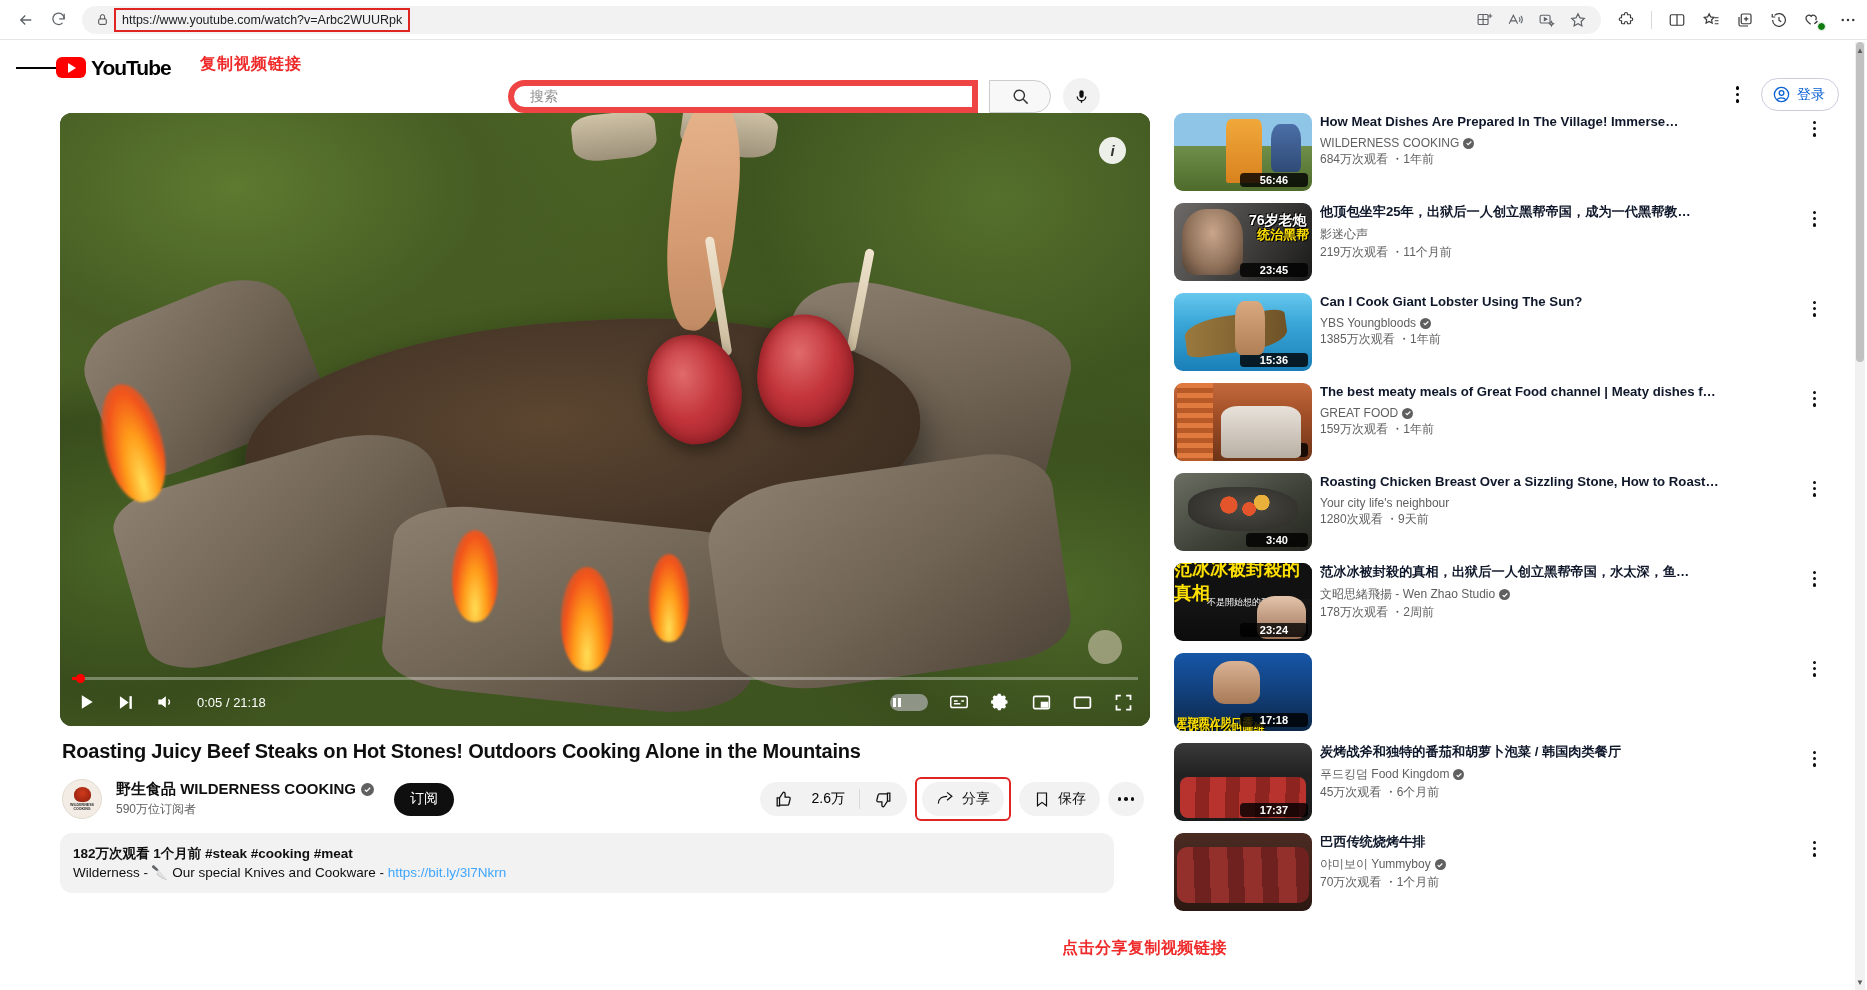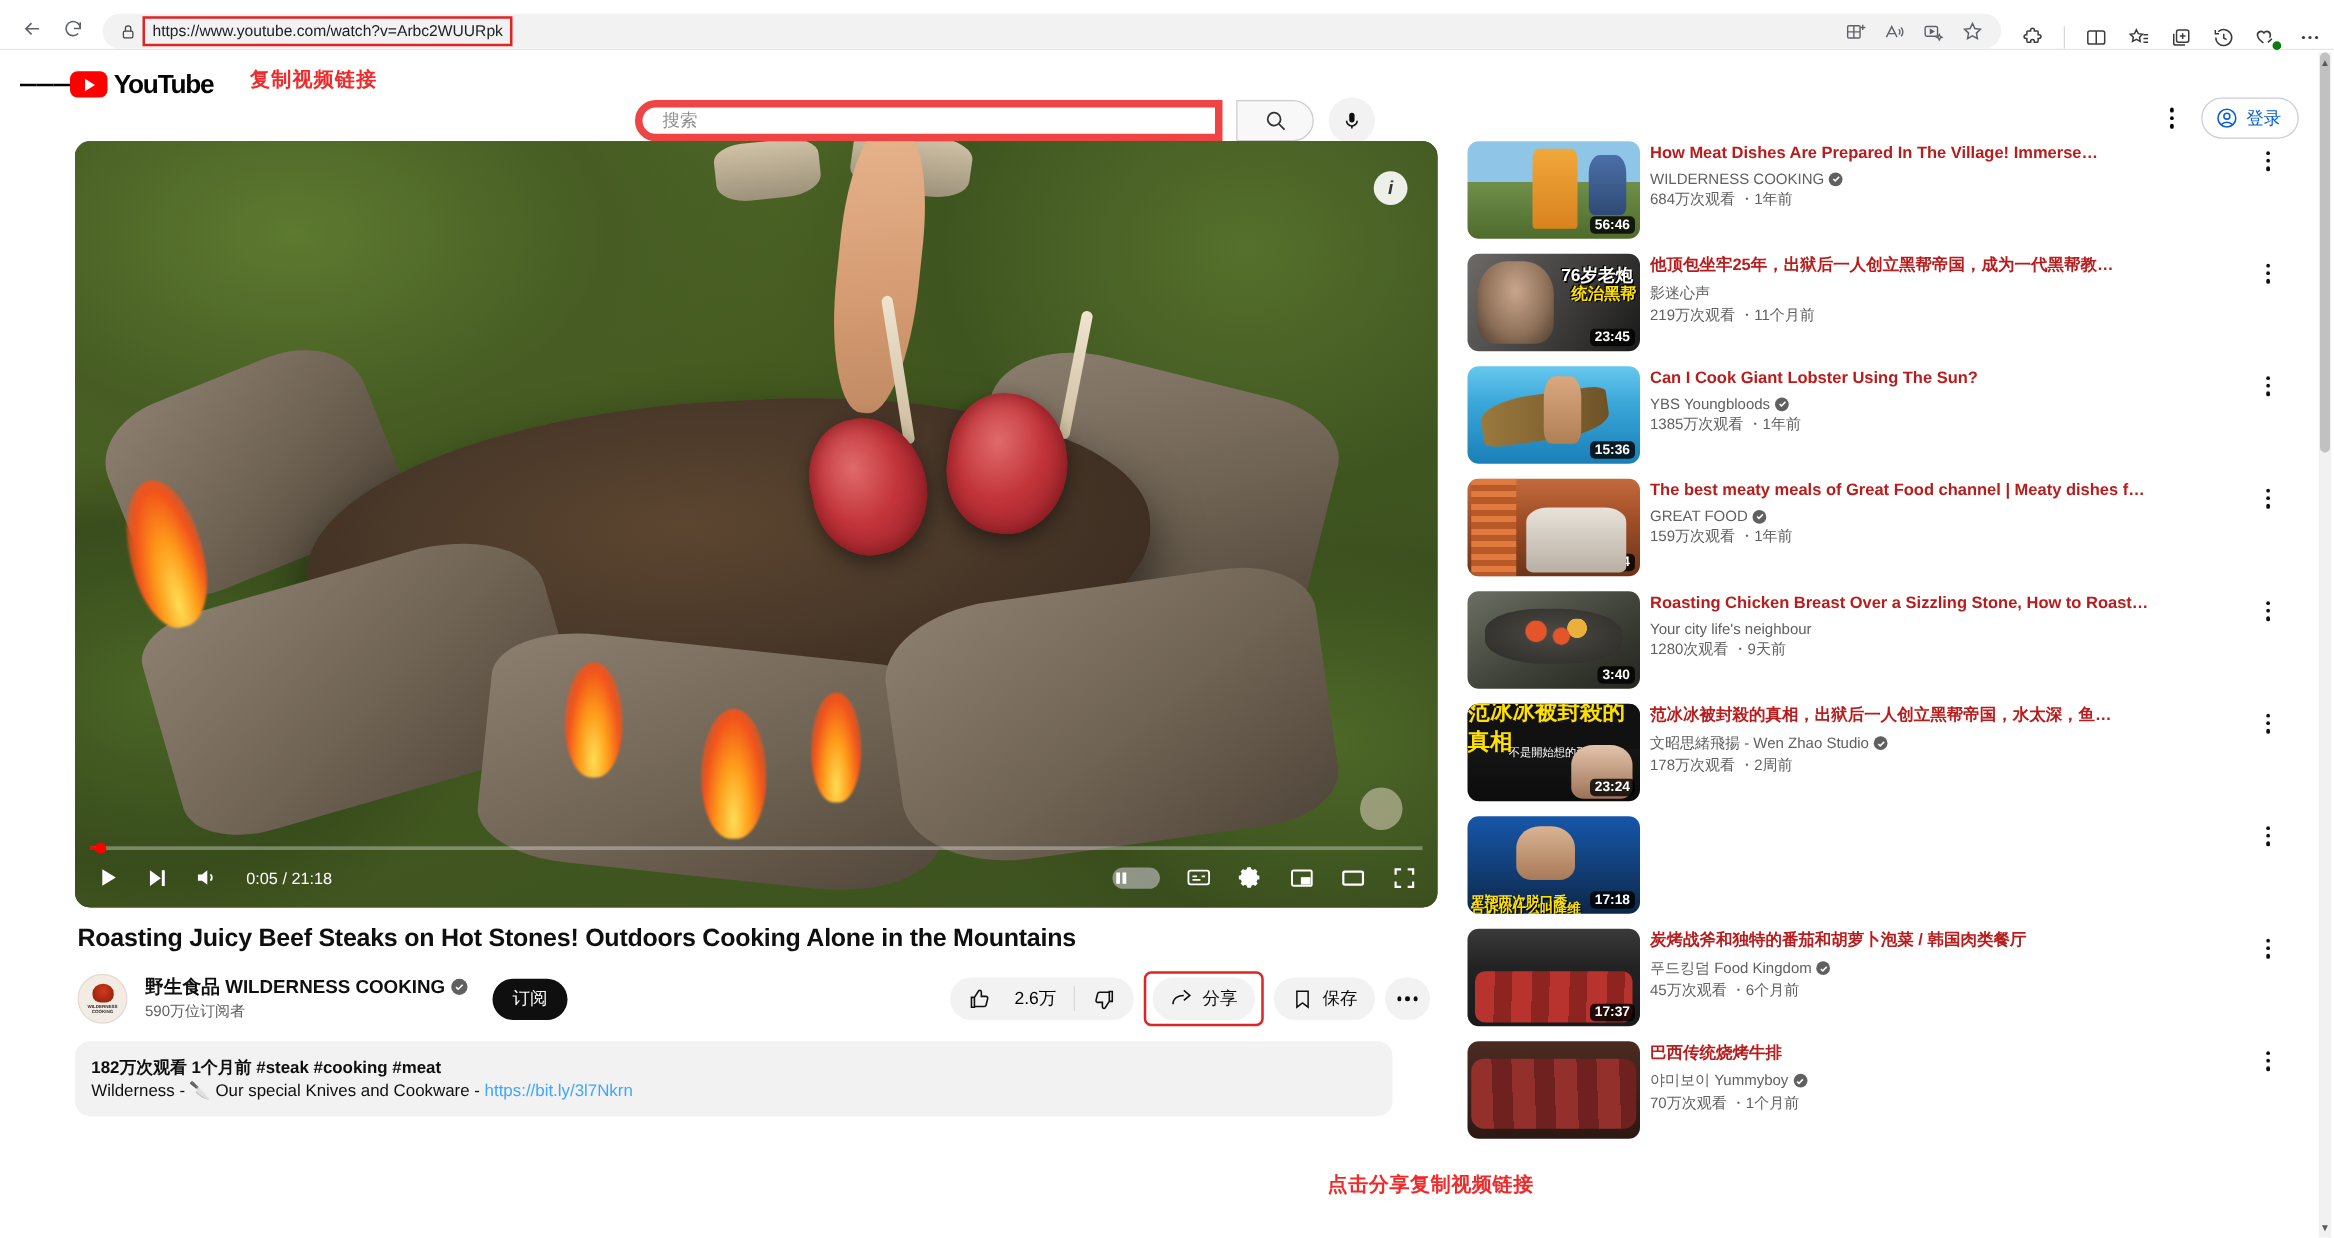--- a/index.html
+++ b/index.html
@@ -7,21 +7,21 @@
     width: 1867px; height: 990px;
     font-family: "Liberation Sans", "DejaVu Sans", sans-serif;
     background: #ffffff;
     overflow: hidden;
   }
 
   
   .browser-bar {
     height: 40px; width: 100%;
     background: #ffffff;
-    display: flex; align-items: flex-end;
+    display: flex; align-items: center;
     border-bottom: 1px solid #e6e6e6;
     padding: 0 10px;
     position: relative;
   }
   .nav-btn {
     width: 32px; height: 32px;
     display: flex; align-items: center; justify-content: center;
     color: #5f6368; flex: none;
   }
   .addr-wrap {
@@ -267,25 +267,25 @@
   .rec {
     display: flex; gap: 8px; margin-bottom: 12px; position: relative;
   }
   .thumb {
     width: 138px; height: 78px; border-radius: 9px; flex: none;
     position: relative; overflow: hidden;
   }
   .dur {
     position: absolute; right: 4px; bottom: 4px;
     background: rgba(0,0,0,.8); color: #fff;
-    font-size: 11px; font-weight: bold; padding: 1px 4px; border-radius: 4px;
+    font-size: 11px; font-weight: bold; padding: 1px 20px; border-radius: 4px;
   }
   .rec-info { flex: 1; padding-right: 18px; min-width: 0; }
   .rec-title {
-    font-size: 13.2px; font-weight: bold; color: #b91c1c;
+    font-size: 13.2px; font-weight: bold; color: #0f172a;
     line-height: 18px; max-height: 36px; overflow: hidden;
   }
   .rec-ch { font-size: 12px; color: #606060; margin-top: 5px; display:flex; align-items:center; gap:4px;}
   .rec-ch .verified { width: 11px; height: 11px;}
   .rec-stats { font-size: 12px; color: #606060; margin-top: 1px;}
   .rec-kebab {
     position: absolute; right: 0; top: 4px;
     display:flex; flex-direction: column; gap: 3px; padding: 4px;
   }
   .rec-kebab i { width: 3.2px; height: 3.2px; border-radius: 50%; background: #0f0f0f; display:block;}

